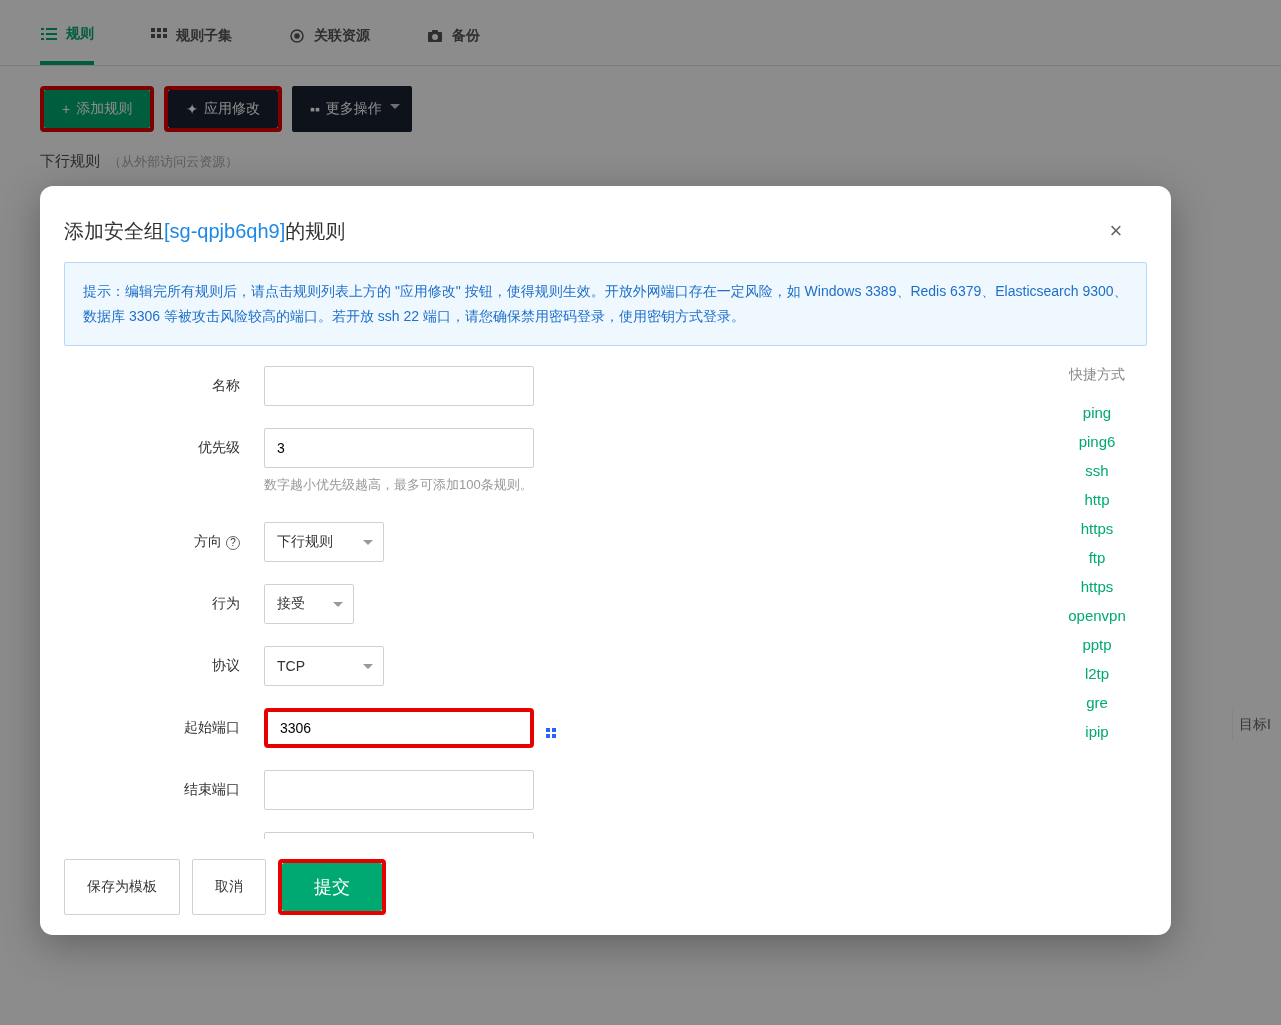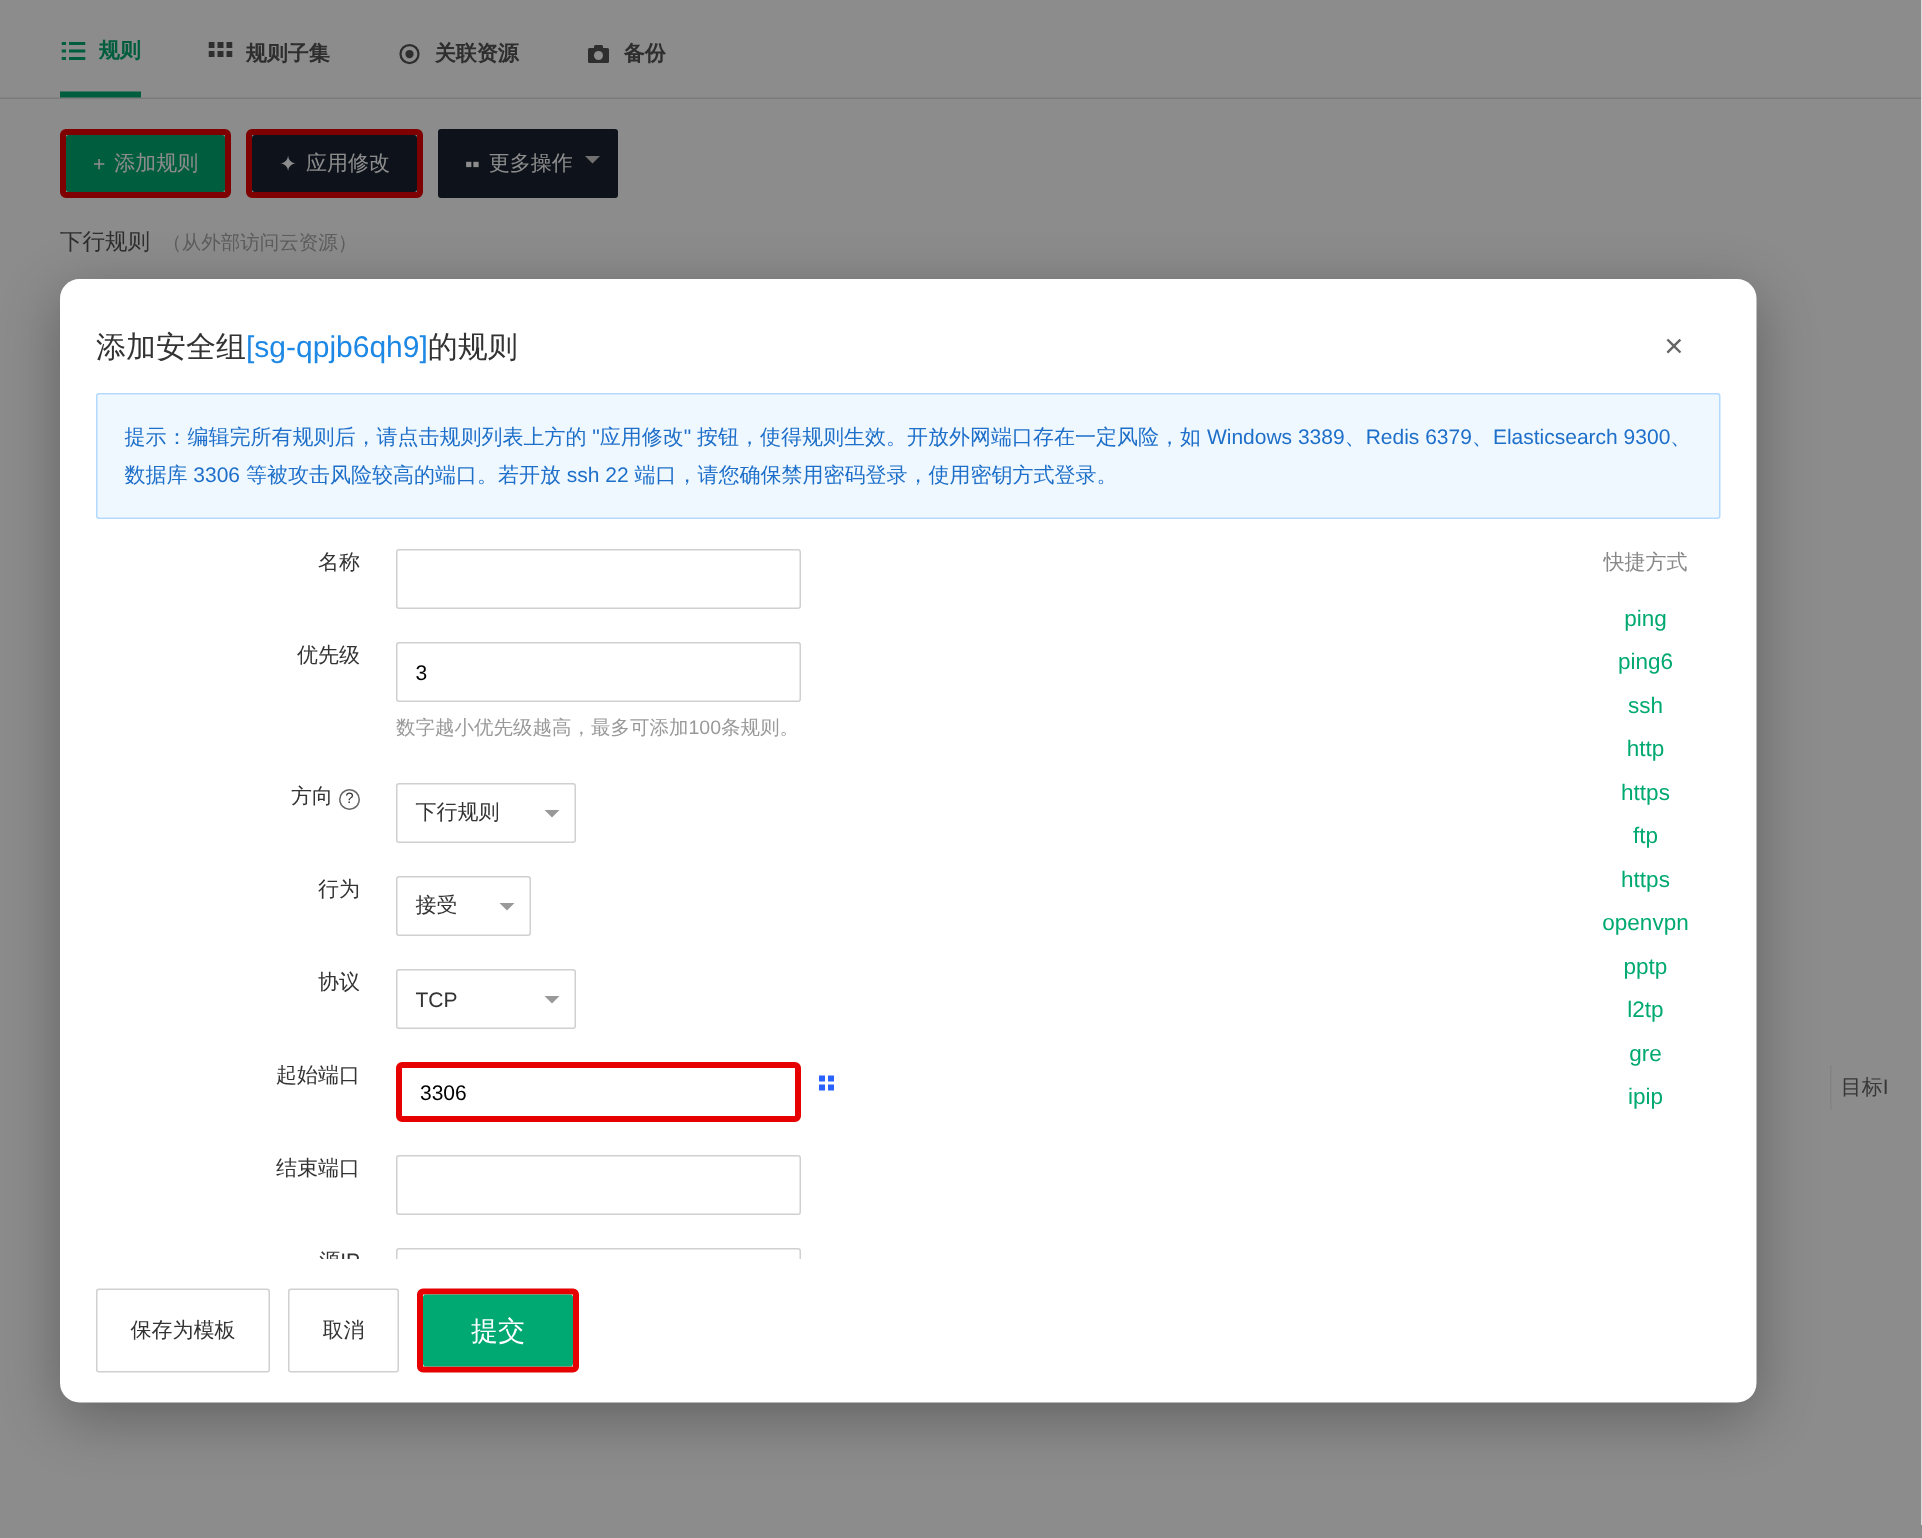--- a/index.html
+++ b/index.html
@@ -1,18 +1,18 @@
 <!DOCTYPE html>
 <html><head>
 <meta charset="utf-8">
 <style>
 *{box-sizing:border-box;margin:0;padding:0;}
 body{font-family:-apple-system,BlinkMacSystemFont,"Segoe UI","PingFang SC","Microsoft YaHei",sans-serif;font-size:14px;color:#333;background:#f5f5f5;width:1281px;height:1025px;overflow:hidden;position:relative;}
 .page{background:#fff;width:100%;height:100%;}
-.tabs{display:flex;padding:25px 40px 0;border-bottom:1px solid #e0e0e0;gap:44px;}
+.tabs{display:flex;padding:25px 40px 0;border-bottom:1px solid #e0e0e0;gap:56px;}
 .tab{display:flex;align-items:center;gap:8px;padding:0 0 18px;color:#555;font-weight:600;cursor:pointer;}
 .tab.active{color:#00a971;border-bottom:4px solid #00a971;}
 .tab-icon{display:inline-flex;width:18px;height:18px;align-items:center;justify-content:center;}
 .toolbar{padding:20px 40px;display:flex;gap:10px;}
 .btn{display:inline-flex;align-items:center;gap:6px;padding:10px 18px;border:none;border-radius:2px;cursor:pointer;font-size:14px;}
 .btn-add{background:#00a971;color:#fff;}
 .btn-dark{background:#1a2332;color:#fff;}
 .btn-dark.more{padding-right:30px;position:relative;}
 .red-box{border:4px solid #e60000;border-radius:4px;}
 .sub-title{padding:0 40px;color:#555;font-size:15px;}
@@ -22,37 +22,37 @@
 .modal-header{padding:30px 40px 16px 24px;display:flex;justify-content:space-between;align-items:center;}
 .modal-title{font-size:20px;font-weight:500;color:#333;}
 .modal-title .sg-id{color:#1e88e5;}
 .close-btn{width:30px;height:30px;display:flex;align-items:center;justify-content:center;cursor:pointer;font-size:22px;color:#666;}
 .tip-box{margin:0 24px 20px;padding:16px 18px;border:1px solid #b3d9ff;background:#f0f8ff;color:#1e6fc9;font-size:14px;line-height:1.8;border-radius:2px;}
 .modal-body{flex:1;display:flex;padding:0 24px;overflow:auto;}
 .form-col{flex:1;}
 .shortcuts-col{width:100px;text-align:center;}
 .shortcuts-title{color:#888;font-size:14px;margin-bottom:14px;}
 .shortcut-link{display:block;color:#00a971;font-size:15px;padding:6px 0;cursor:pointer;}
-.form-row{display:flex;align-items:flex-start;margin-bottom:22px;}
+.form-row{display:flex;align-items:center;margin-bottom:22px;}
 .form-label{width:200px;text-align:right;padding-right:24px;color:#333;font-size:14px;}
 .form-control{width:270px;height:40px;border:1px solid #d0d0d0;border-radius:2px;padding:0 12px;font-size:14px;background:#fff;}
 .form-control.select{display:flex;align-items:center;justify-content:space-between;padding-right:10px;cursor:pointer;}
 .form-control.w120{width:120px;}
 .form-control.w90{width:90px;}
 .form-hint{color:#999;font-size:13px;margin-top:8px;margin-left:200px;}
 .caret-down{width:0;height:0;border-left:5px solid transparent;border-right:5px solid transparent;border-top:5px solid #999;}
 .caret-down.white{border-top-color:#ccc;}
 .help-icon{display:inline-flex;width:14px;height:14px;border:1px solid #666;border-radius:50%;font-size:10px;align-items:center;justify-content:center;margin-left:4px;}
 .dots-icon{color:#2962ff;font-size:14px;margin-left:12px;cursor:pointer;letter-spacing:-2px;}
 .dots-grid{display:inline-grid;grid-template-columns:repeat(2,4px);grid-template-rows:repeat(2,4px);gap:2px;}
 .dots-grid span{width:4px;height:4px;background:#2962ff;}
 .modal-footer{padding:20px 24px;display:flex;gap:12px;}
 .btn-default{background:#fff;border:1px solid #d0d0d0;color:#333;padding:12px 22px;border-radius:2px;cursor:pointer;font-size:14px;}
 .btn-submit{background:#00a971;color:#fff;padding:12px 32px;border-radius:2px;cursor:pointer;font-size:18px;border:none;}
-.hidden-col{position:absolute;right:16px;top:710px;color:#666;font-size:14px;padding:6px;background:#fff;border-left:1px solid #eee;}
+.hidden-col{position:absolute;right:4px;top:710px;color:#666;font-size:14px;padding:6px;background:#fff;border-left:1px solid #eee;}
 </style>
 </head>
 <body>
 
 <div class="page">
   <div class="tabs">
     <div class="tab active">
       <span class="tab-icon">
           <svg width="16" height="16" viewBox="0 0 16 16" fill="none">
             <rect x="0" y="2" width="3" height="2" fill="#00a971"></rect>

